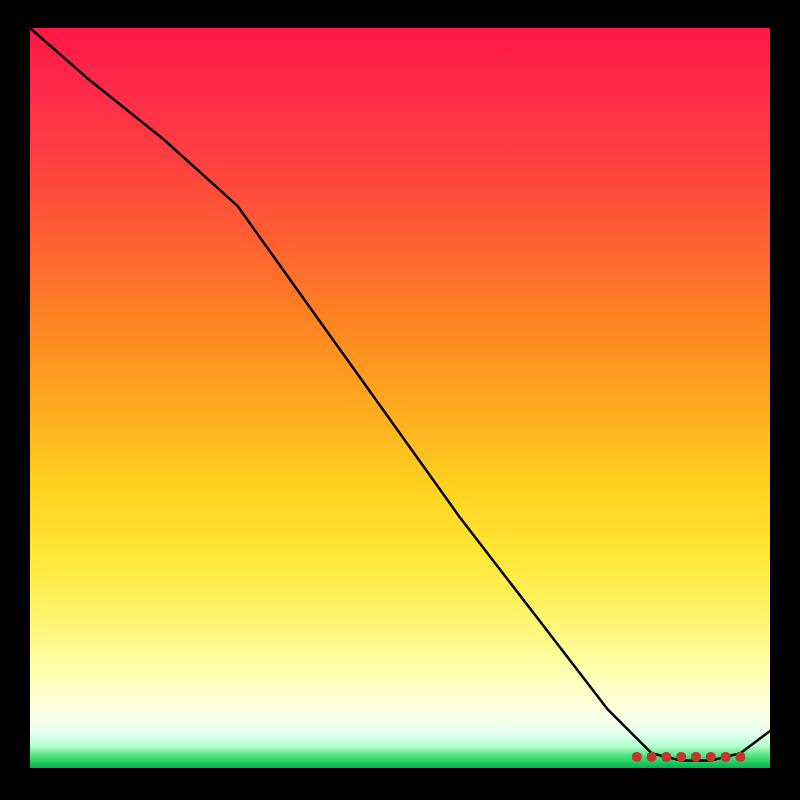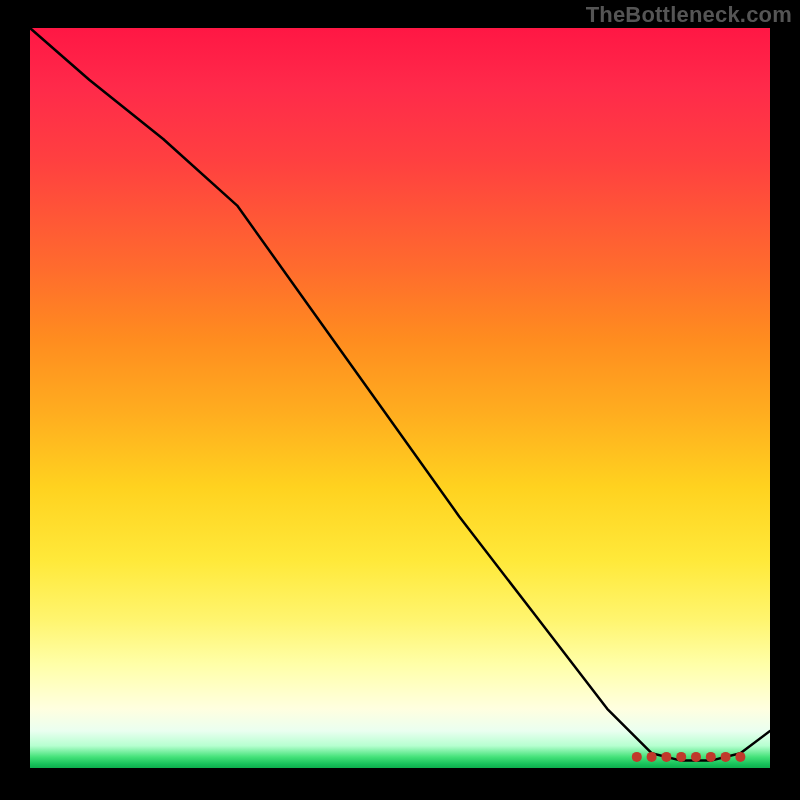--- a/index.html
+++ b/index.html
@@ -60,21 +60,20 @@
     top: 0;
     width: 740px;
     height: 740px;
     z-index: 10;
   }
 </style>
 </head>
 <body>
 
 <div class="outer">
-  <div class="watermark">TheBottleneck.com</div>
 
   <div class="plot-area">
     <svg class="curve" viewBox="0 0 740 740" preserveAspectRatio="none">
       <path fill="none" stroke="#000000" stroke-width="2.5" stroke-linejoin="round" stroke-linecap="round" d="M0.0 0.0 L59.2 51.8 L133.2 111.0 L207.2 177.6 L281.2 281.2 L355.2 384.8 L429.2 488.4 L503.2 584.6 L577.2 680.8 L621.6 725.2 L651.2 732.6 L680.8 732.6 L710.4 725.2 L740.0 703.0"></path>
       <g>
           <circle cx="606.8" cy="728.9" r="5" fill="#c0392b"></circle>
           <circle cx="621.6" cy="728.9" r="5" fill="#c0392b"></circle>
           <circle cx="636.4" cy="728.9" r="5" fill="#c0392b"></circle>
           <circle cx="651.2" cy="728.9" r="5" fill="#c0392b"></circle>
           <circle cx="666.0" cy="728.9" r="5" fill="#c0392b"></circle>

